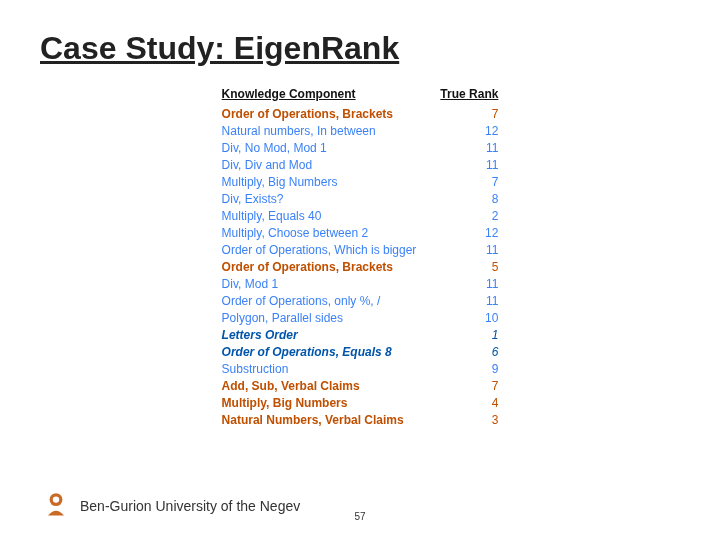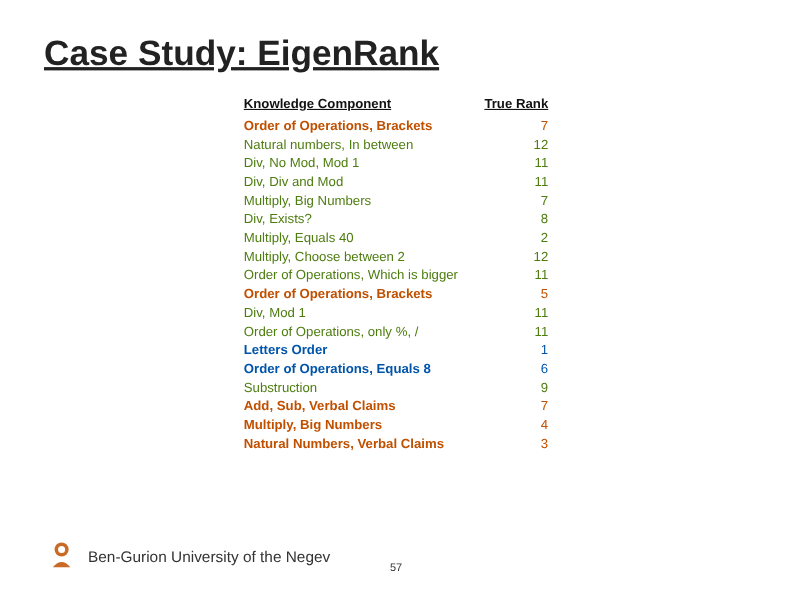--- a/index.html
+++ b/index.html
@@ -40,35 +40,36 @@
       padding: 2px 20px 4px 4px;
       color: #111;
     }
     thead tr th.right {
       text-align: right;
       padding-right: 4px;
       margin-top: 28px;
     }
     tbody tr td {
       padding: 1.5px 20px 1.5px 4px;
-      color: #4d7c0f;
+      color: #3b82f6;
       white-space: nowrap;
     }
     tbody tr td.rank {
       text-align: right;
       padding-right: 4px;
       font-weight: normal;
     }
     .highlight-orange {
       color: #c05000;
       font-weight: bold;
     }
     .highlight-blue {
       color: #0055aa;
       font-weight: bold;
+      font-style: italic;
     }
     .footer {
       position: absolute;
       bottom: 18px;
       left: 40px;
       display: flex;
       align-items: center;
       gap: 8px;
       font-size: 14px;
       color: #333;
@@ -143,20 +144,24 @@
           </tr>
           <tr>
             <td>Div, Mod 1</td>
             <td class="rank">11</td>
           </tr>
           <tr>
             <td>Order of Operations, only %, /</td>
             <td class="rank">11</td>
           </tr>
           <tr>
+            <td>Polygon, Parallel sides</td>
+            <td class="rank">10</td>
+          </tr>
+          <tr>
             <td class="highlight-blue">Letters Order</td>
             <td class="rank highlight-blue">1</td>
           </tr>
           <tr>
             <td class="highlight-blue">Order of Operations, Equals 8</td>
             <td class="rank highlight-blue">6</td>
           </tr>
           <tr>
             <td>Substruction</td>
             <td class="rank">9</td>

